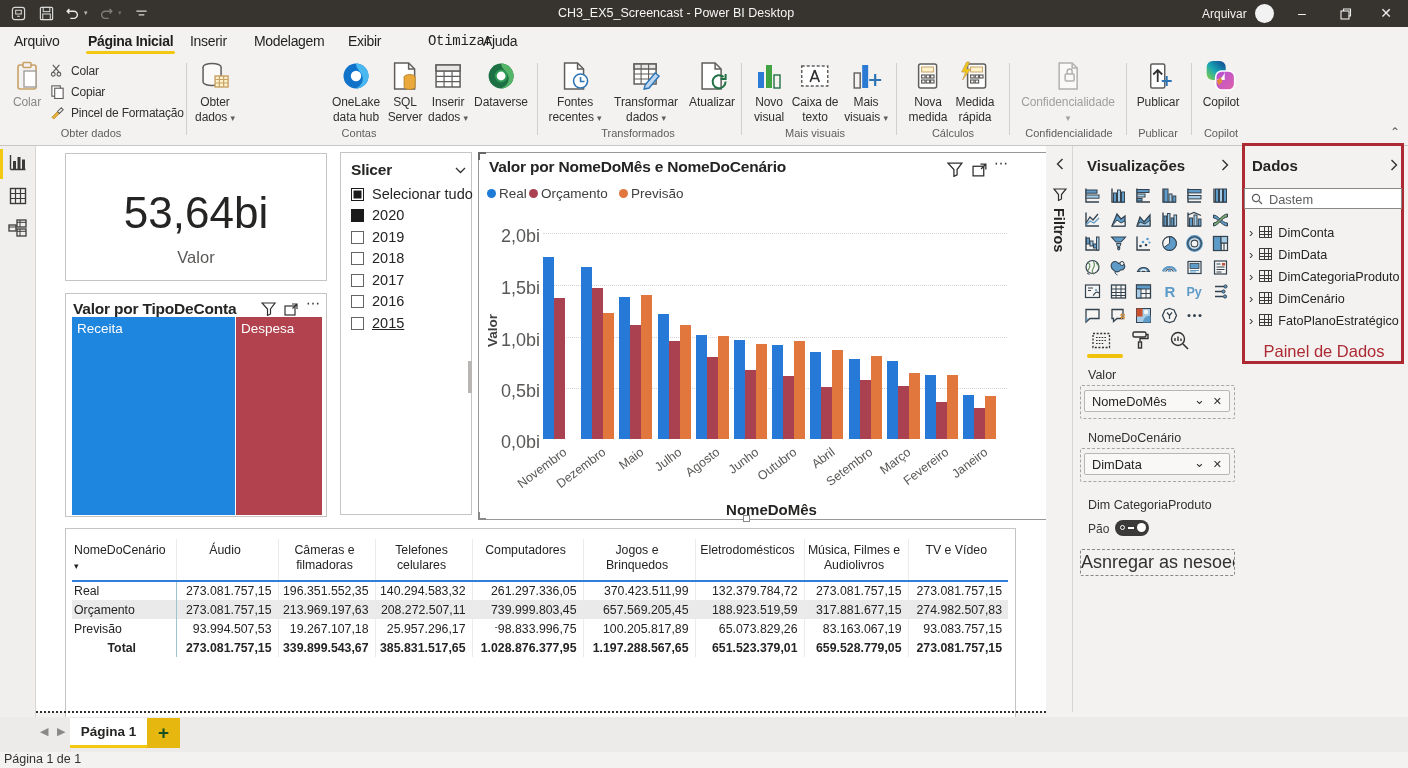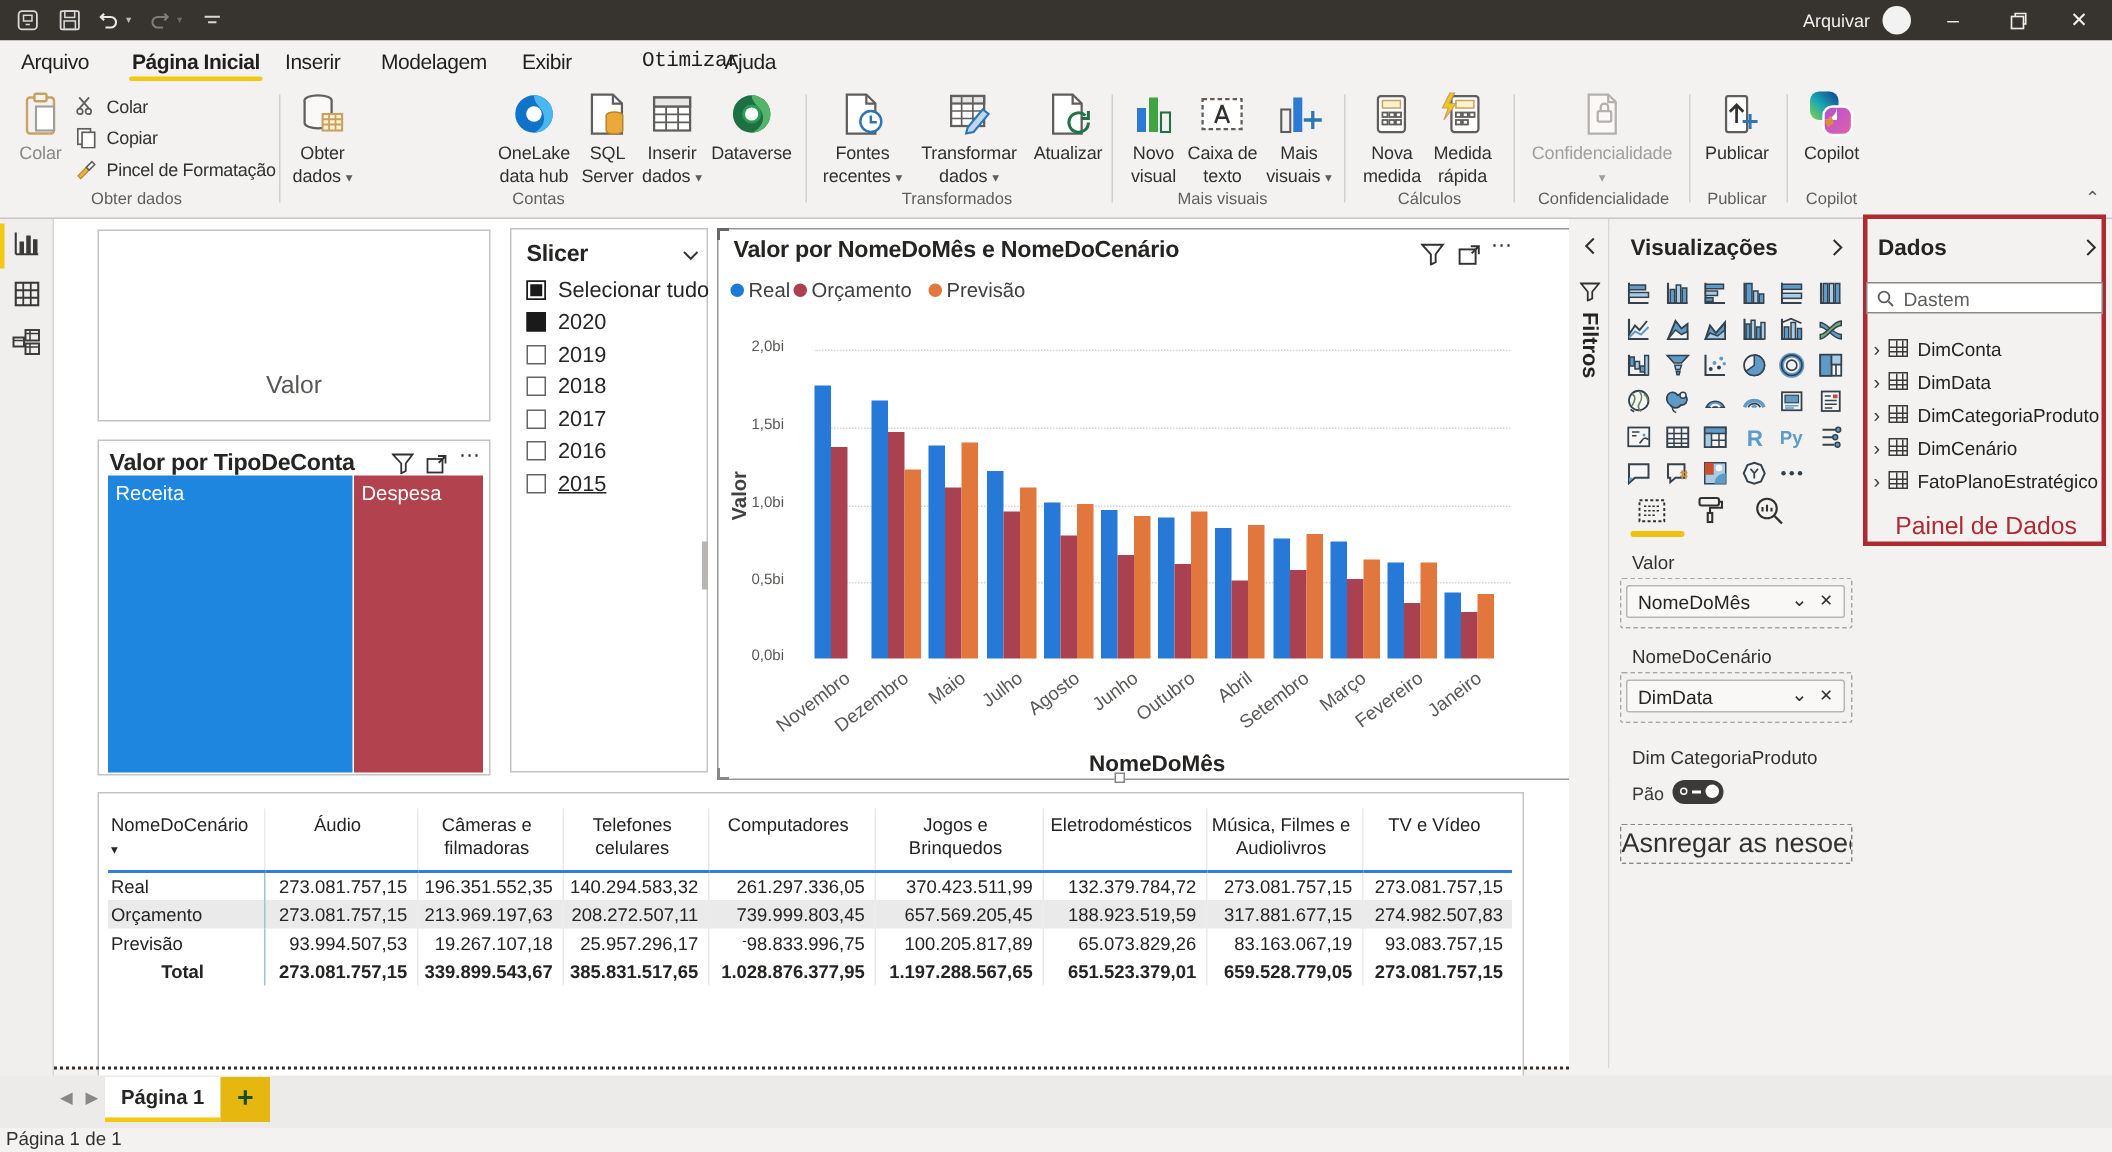--- a/index.html
+++ b/index.html
@@ -37,21 +37,21 @@
   .visual { position:absolute; background:#fff; border:1px solid #b8b6b4; }
   .vtitle { font-weight:bold; font-size:15.5px; color:#252423; letter-spacing:-0.2px; }
 
   .slrow { position:absolute; left:10px; font-size:14.5px; color:#252423; height:18px; line-height:16px; white-space:nowrap; }
   .cb { display:inline-block; width:13px; height:13px; border:1.5px solid #666462; background:#fff; margin-right:8px; vertical-align:-2px; }
   .cb-full { background:#1a1a1a; border-color:#1a1a1a; }
   .cb-part { background:#1a1a1a; border-color:#1a1a1a; box-shadow:inset 0 0 0 1.5px #fff; }
 
   .leg { position:absolute; top:33px; font-size:13.5px; color:#404040; }
   .dot { display:inline-block; width:9px; height:9px; border-radius:50%; margin-right:3px; }
-  .ylab { position:absolute; left:22px; width:34px; text-align:left; font-size:10px; color:#5a5856; }
+  .ylab { position:absolute; left:22px; width:34px; text-align:right; font-size:18px; color:#5a5856; }
   .grid { position:absolute; left:64px; width:464px; border-top:1px dotted #d4d4d4; }
   .bar { position:absolute; }
   .xlab { position:absolute; width:80px; text-align:right; font-size:12.5px; color:#5a5856; transform:rotate(-37deg); transform-origin:right top; white-space:nowrap; }
 
   #dtable { border-collapse:collapse; margin:10px 0 0 6px; font-size:12.3px; color:#252423; }
   #dtable td { padding:2px 6px 2px 2px; text-align:right; white-space:nowrap; border-right:1px solid #ecebe9; }
   #dtable td:first-child { border-right:1px solid #9ec4ce; }
   #dtable .thead td:first-child { border-right:1px solid #ecebe9; }
   #dtable td:last-child { border-right:none; }
   #dtable .thead td { text-align:center; vertical-align:top; border-bottom:2px solid #2f7ed8; padding-top:4px; padding-bottom:3px; line-height:15px; }
@@ -88,20 +88,21 @@
             linear-gradient(#3b3a39,#3b3a39) 0 7px/13px 1.2px no-repeat,
             linear-gradient(#3b3a39,#3b3a39) 4px 0/1.2px 12px no-repeat,
             linear-gradient(#3b3a39,#3b3a39) 8px 0/1.2px 12px no-repeat;
           border:1.3px solid #3b3a39; }
 </style>
 </head>
 <body>
 <div id="app">
 
   <div id="titlebar">
+    <div id="title-text">CH3_EX5_Screencast - Power BI Desktop</div>
     <svg width="15" height="15" viewBox="0 0 16 16" style="position:absolute;left:11px;top:6px;">
         <rect x="1.5" y="1.5" width="13" height="13" rx="2.5" fill="none" stroke="#d8d8d8" stroke-width="1.3"></rect>
         <path d="M5 4.5 h6 v4 h-6 Z M6.5 11 h3" fill="none" stroke="#d8d8d8" stroke-width="1.1"></path>
       </svg>
     <svg width="15" height="15" viewBox="0 0 16 16" style="position:absolute;left:39px;top:6px;">
         <rect x="1.5" y="1.5" width="13" height="13" rx="1" fill="none" stroke="#d8d8d8" stroke-width="1.3"></rect>
         <rect x="4.5" y="1.5" width="7" height="4.5" fill="none" stroke="#d8d8d8" stroke-width="1.1"></rect>
         <rect x="4" y="8.5" width="8" height="6" fill="none" stroke="#d8d8d8" stroke-width="1.1"></rect>
       </svg>
     <svg width="15" height="15" viewBox="0 0 17 17" style="position:absolute;left:65px;top:6px;">
@@ -364,20 +365,21 @@
         <rect x="9" y="11" width="9" height="7" fill="none" stroke="#3b3a39" stroke-width="1.3"></rect>
         <path d="M9 13.3 h9 M12 11 v7" stroke="#3b3a39" stroke-width="1"></path>
         <rect x="1" y="7" width="7" height="6" fill="none" stroke="#3b3a39" stroke-width="1.3"></rect>
         <path d="M1 9 h7" stroke="#3b3a39" stroke-width="1"></path>
       </svg>
   </div>
 
   <div id="canvas">
 
     <div class="visual" style="left:29px;top:7px;width:262px;height:128px;border-color:#c6c4c2;">
+      <div style="position:absolute;left:0;top:34px;width:100%;text-align:center;font-size:44px;color:#252423;">53,64bi</div>
       <div style="position:absolute;left:0;top:94px;width:100%;text-align:center;font-size:16.5px;color:#5a5856;">Valor</div>
     </div>
 
     <div class="visual" style="left:29px;top:147px;width:262px;height:224px;border-color:#c6c4c2;">
       <div class="vtitle" style="position:absolute;left:7px;top:6px;">Valor por TipoDeConta</div>
       <svg width="16" height="14" viewBox="0 0 16 14" style="position:absolute;left:195px;top:8px;">
           <path d="M1 1 h13 L9.5 7 v5 l-3 1.5 V7 Z" fill="none" stroke="#323130" stroke-width="1.2"></path>
         </svg>
       <svg width="15" height="13" viewBox="0 0 15 13" style="position:absolute;left:218px;top:9px;">
           <rect x="1" y="3" width="10" height="9" fill="none" stroke="#323130" stroke-width="1.2"></rect>

